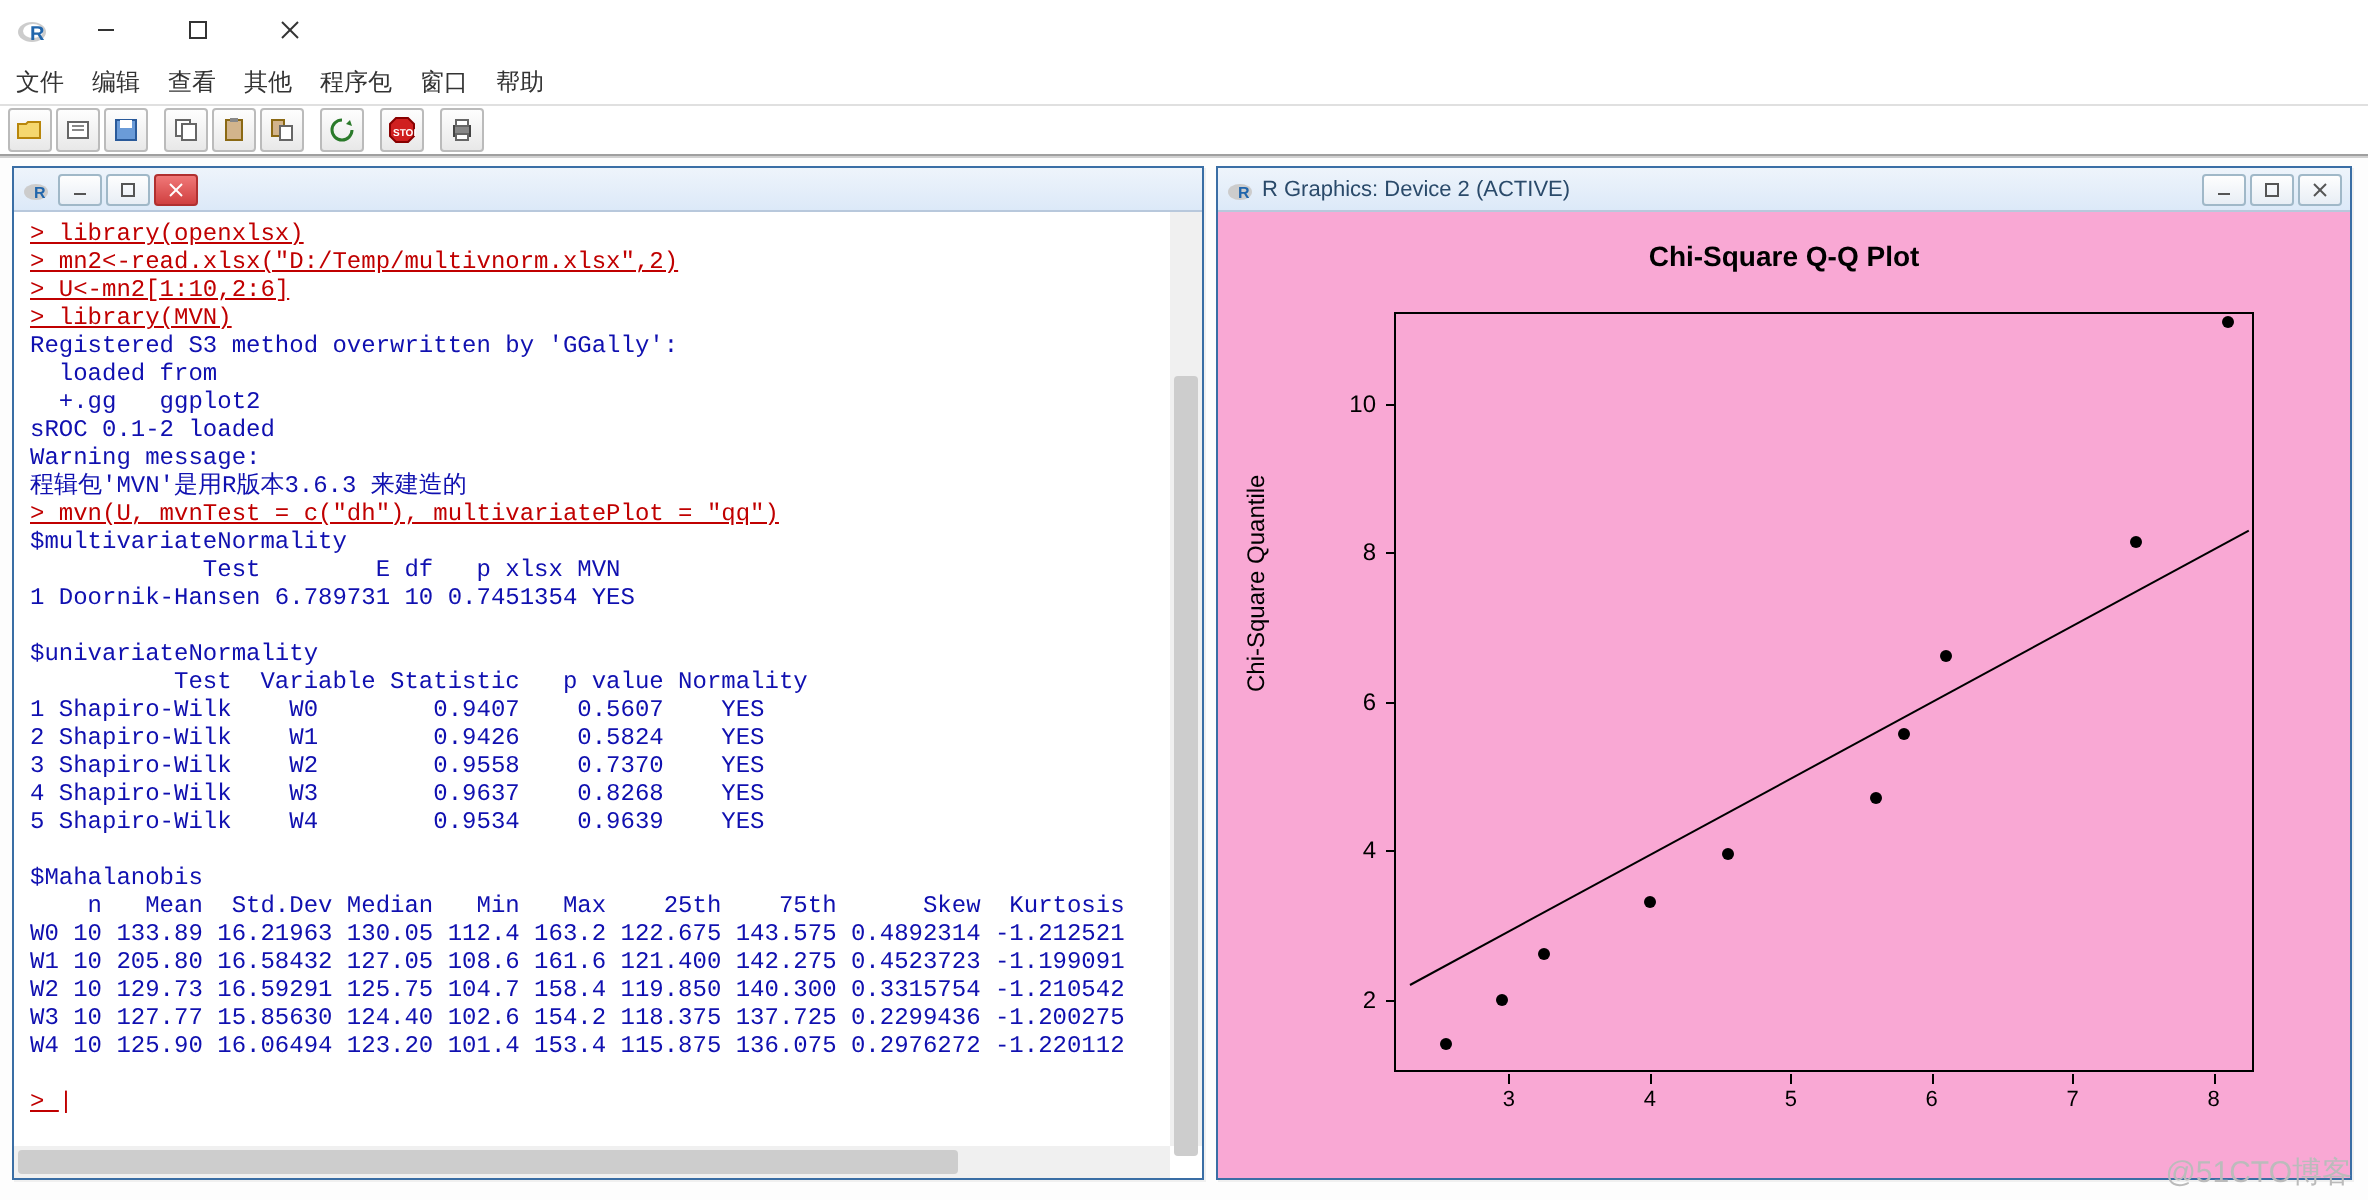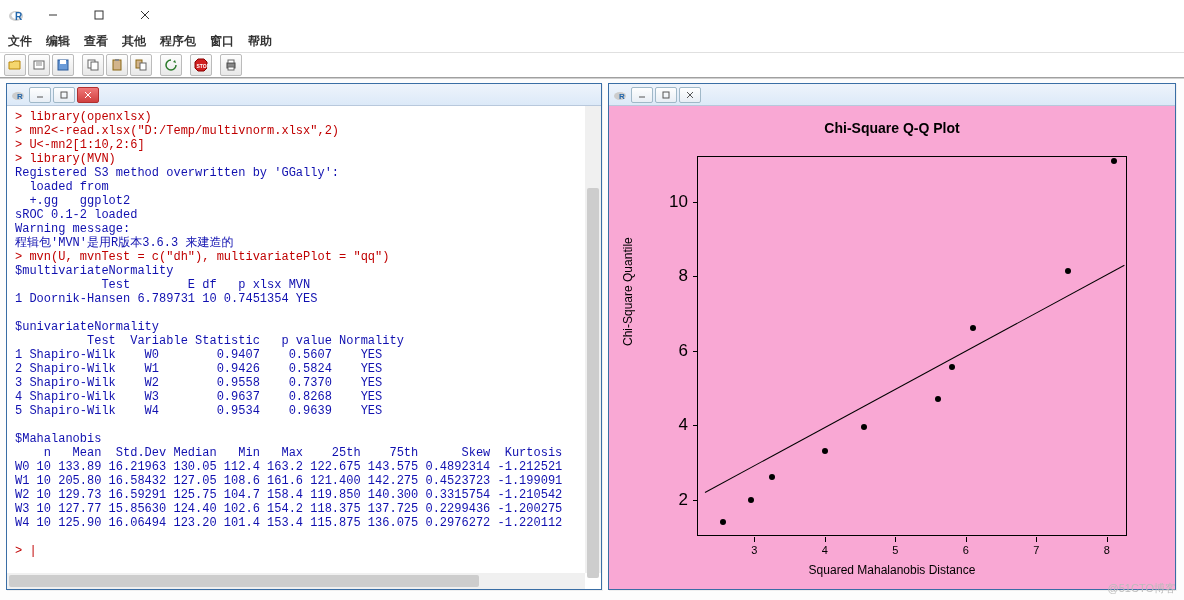--- a/index.html
+++ b/index.html
@@ -3,51 +3,51 @@
 <meta charset="utf-8">
 <style>
   * { box-sizing: border-box; margin: 0; padding: 0; }
   body { font-family: "Segoe UI", Tahoma, sans-serif; font-size: 12px; background: #fff; width: 1184px; height: 600px; position: relative; overflow: hidden; }
   .title-bar { height: 30px; display: flex; align-items: center; padding: 0 0 0 8px; background: #fff; }
   .title-bar .icon { width: 16px; height: 16px; margin-right: 6px; }
   .title-bar .title { flex: 1; font-size: 12px; color: #333; }
   .win-btns { display: flex; }
   .win-btn { width: 46px; height: 30px; display: flex; align-items: center; justify-content: center; color: #333; }
   .menu-bar { height: 22px; display: flex; align-items: center; padding: 0 8px; gap: 14px; font-size: 12px; color: #333; }
-  .menu-bar span { cursor: default; font-weight: bold; }
+  .menu-bar span { cursor: default; }
   .toolbar { height: 26px; display: flex; align-items: center; padding: 2px 4px; border-top: 1px solid #e0e0e0; border-bottom: 1px solid #a0a0a0; gap: 2px; }
   .tool-btn { width: 22px; height: 22px; border: 1px solid #bbb; background: linear-gradient(#fefefe,#e8e8e8); display: flex; align-items: center; justify-content: center; border-radius: 2px; }
   .tool-sep { width: 4px; }
   .tool-btn svg { width: 14px; height: 14px; }
   .workspace { position: absolute; top: 78px; left: 0; right: 0; bottom: 0; background: #fdfdfd; border-top: 1px solid #d0d0d0; overflow: hidden; }
   .mdi { position: absolute; background: #fff; border: 1px solid #3a6ea5; box-shadow: 1px 1px 0 rgba(0,0,0,.05); display: flex; flex-direction: column; }
   .mdi-title { height: 22px; background: linear-gradient(#eef4fb,#dce9f8); border-bottom: 1px solid #b8c8dc; display: flex; align-items: center; padding: 0 4px; overflow: hidden; }
   .mdi-title .icon { width: 14px; height: 14px; margin-right: 4px; }
   .mdi-title .t { flex: 1; font-size: 11px; color: #2a4a6a; white-space: nowrap; }
   .mdi-btns { display: flex; gap: 2px; }
   .mdi-btn { width: 22px; height: 16px; border: 1px solid #a0b8c8; background: linear-gradient(#fefefe,#e8eef5); border-radius: 2px; display: flex; align-items: center; justify-content: center; font-size: 10px; }
   .mdi-btn.close { background: linear-gradient(#f07878,#d04040); border-color:#b03030; color:#fff; }
   .mdi-body { flex: 1; overflow: auto; position: relative; }
   .console-text { font-family: "Courier New", monospace; font-size: 12px; line-height: 14px; padding: 4px 8px; white-space: pre; color: #1010b0; }
-  .console-text .red { color: #c00000; }
+  .console-text .red { color: #c00000; text-decoration: underline; }
   .console-text .blue { color: #1010b0; }
   .cursor { color: #c00000; }
   .chart-wrap { position: absolute; inset: 0; background: #f9a8d4; }
   .chart-title { position: absolute; top: 14px; left: 0; right: 0; text-align: center; font-weight: bold; font-size: 14px; font-family: Arial, sans-serif; }
   .chart-box { position: absolute; left: 88px; top: 50px; width: 430px; height: 380px; border: 1px solid #000; }
   .y-axis-label { position: absolute; left: 12px; top: 240px; transform: rotate(-90deg); transform-origin: left top; font-size: 12px; font-family: Arial, sans-serif; }
   .x-axis-label { position: absolute; bottom: 12px; left: 0; right: 0; text-align: center; font-size: 12px; font-family: Arial, sans-serif; }
   .tick-x { position: absolute; font-size: 11px; font-family: Arial, sans-serif; transform: translateX(-50%); }
-  .tick-y { position: absolute; font-size: 17px; font-family: Arial, sans-serif; transform: translateY(-50%); text-align: right; width: 20px; }
+  .tick-y { position: absolute; font-size: 12px; font-family: Arial, sans-serif; transform: translateY(-50%); text-align: right; width: 20px; }
   .tick-line { position: absolute; background: #000; }
   .pt { position: absolute; width: 6px; height: 6px; border-radius: 50%; background: #000; transform: translate(-50%,-50%); }
   .qline { position: absolute; width: 450px; height: 0; border-top: 1.5px solid #000; transform-origin: left center; }
   .scroll-track { position: absolute; background: #f0f0f0; }
   .scroll-thumb { position: absolute; background: #cdcdcd; border-radius: 2px; }
-  .watermark { position: absolute; right: 8px; bottom: 4px; color: #bbb; font-size: 11px; }
+  .watermark { position: absolute; right: 8px; bottom: 4px; color: #bbb; font-size: 15px; }
 </style>
 </head>
 <body>
 
 <div class="title-bar">
   <span class="icon">
     <svg viewBox="0 0 16 16">
         <ellipse cx="8" cy="9" rx="7" ry="5" fill="#ccc"></ellipse>
         <ellipse cx="8.5" cy="8.5" rx="5" ry="3.5" fill="#fff"></ellipse>
         <text x="7" y="13" font-size="10" font-weight="bold" fill="#2166ac">R</text>
@@ -213,20 +213,21 @@
       </div>
     </div>
   </div>
 
   <div class="mdi" style="left:608px; top:4px; width:568px; height:507px;">
     <div class="mdi-title">
       <span class="icon"><svg viewBox="0 0 14 14">
             <ellipse cx="7" cy="8" rx="6" ry="4" fill="#ccc"></ellipse>
             <text x="6" y="11" font-size="8" font-weight="bold" fill="#2166ac">R</text>
           </svg></span>
+      <span class="t">R Graphics: Device 2 (ACTIVE)</span>
       <div class="mdi-btns">
         <div class="mdi-btn">
             <svg width="8" height="8">
               <line x1="1" y1="6" x2="7" y2="6" stroke="#555"></line>
             </svg>
           </div>
         <div class="mdi-btn">
             <svg width="8" height="8">
               <rect x="1" y="1" width="6" height="6" fill="none" stroke="#555"></rect>
             </svg>
@@ -236,21 +237,20 @@
               <line x1="1" y1="1" x2="7" y2="7" stroke="#555"></line>
               <line x1="7" y1="1" x2="1" y2="7" stroke="#555"></line>
             </svg>
           </div>
       </div>
     </div>
     <div class="mdi-body">
       <div class="chart-wrap">
         <div class="chart-title">Chi-Square Q-Q Plot</div>
         <div class="y-axis-label">Chi-Square Quantile</div>
-        <div class="x-axis-label">Squared Mahalanobis Distance</div>
         <div class="chart-box" id="chart-box">
             <div class="tick-line" style="left: 56.3934px; top: 380px; width: 1px; height: 5px;"></div>
             <div class="tick-x" style="left: 56.3934px; top: 387px;">3</div>
             <div class="tick-line" style="left: 126.885px; top: 380px; width: 1px; height: 5px;"></div>
             <div class="tick-x" style="left: 126.885px; top: 387px;">4</div>
             <div class="tick-line" style="left: 197.377px; top: 380px; width: 1px; height: 5px;"></div>
             <div class="tick-x" style="left: 197.377px; top: 387px;">5</div>
             <div class="tick-line" style="left: 267.869px; top: 380px; width: 1px; height: 5px;"></div>
             <div class="tick-x" style="left: 267.869px; top: 387px;">6</div>
             <div class="tick-line" style="left: 338.361px; top: 380px; width: 1px; height: 5px;"></div>

